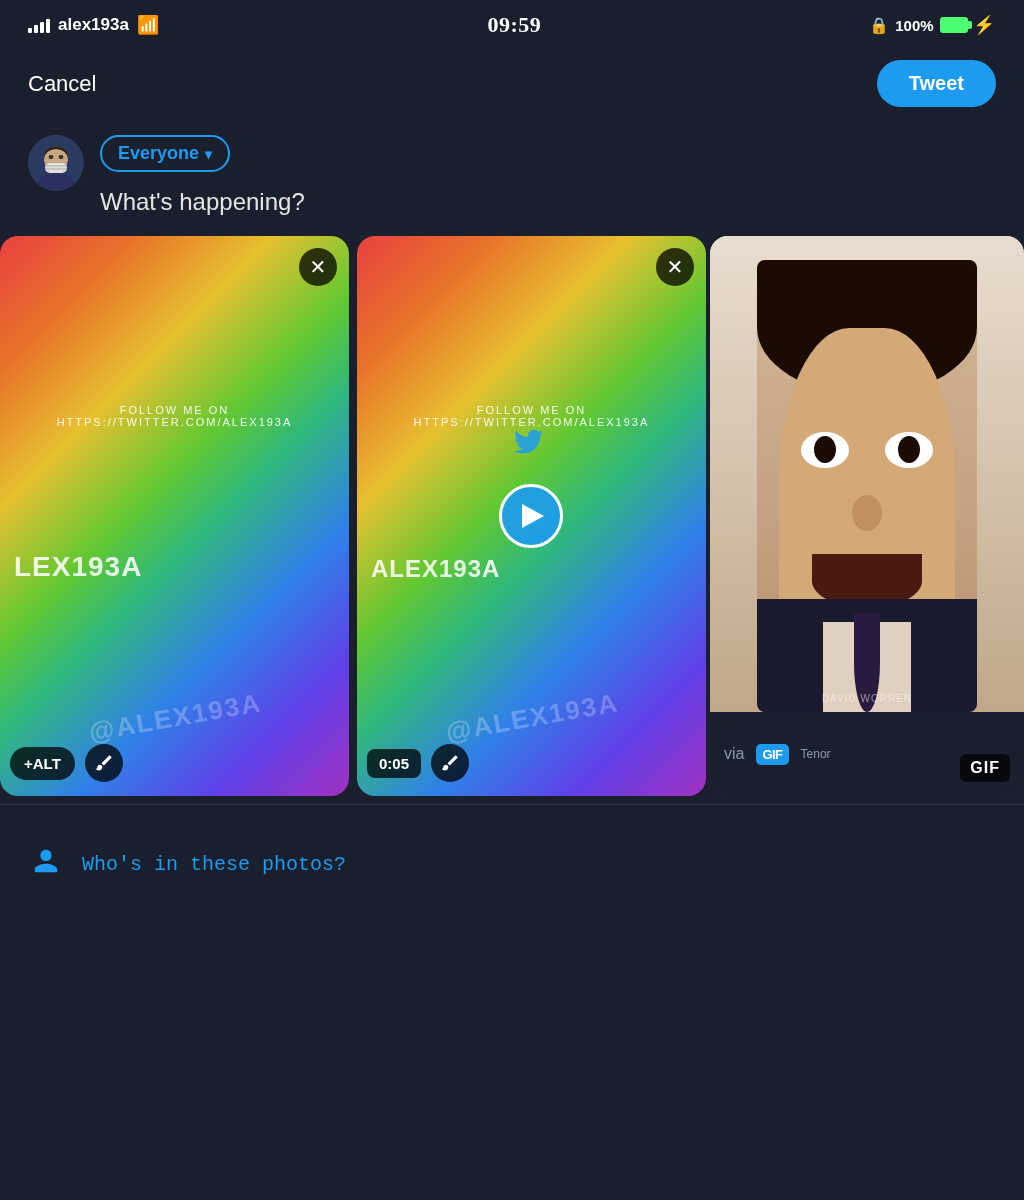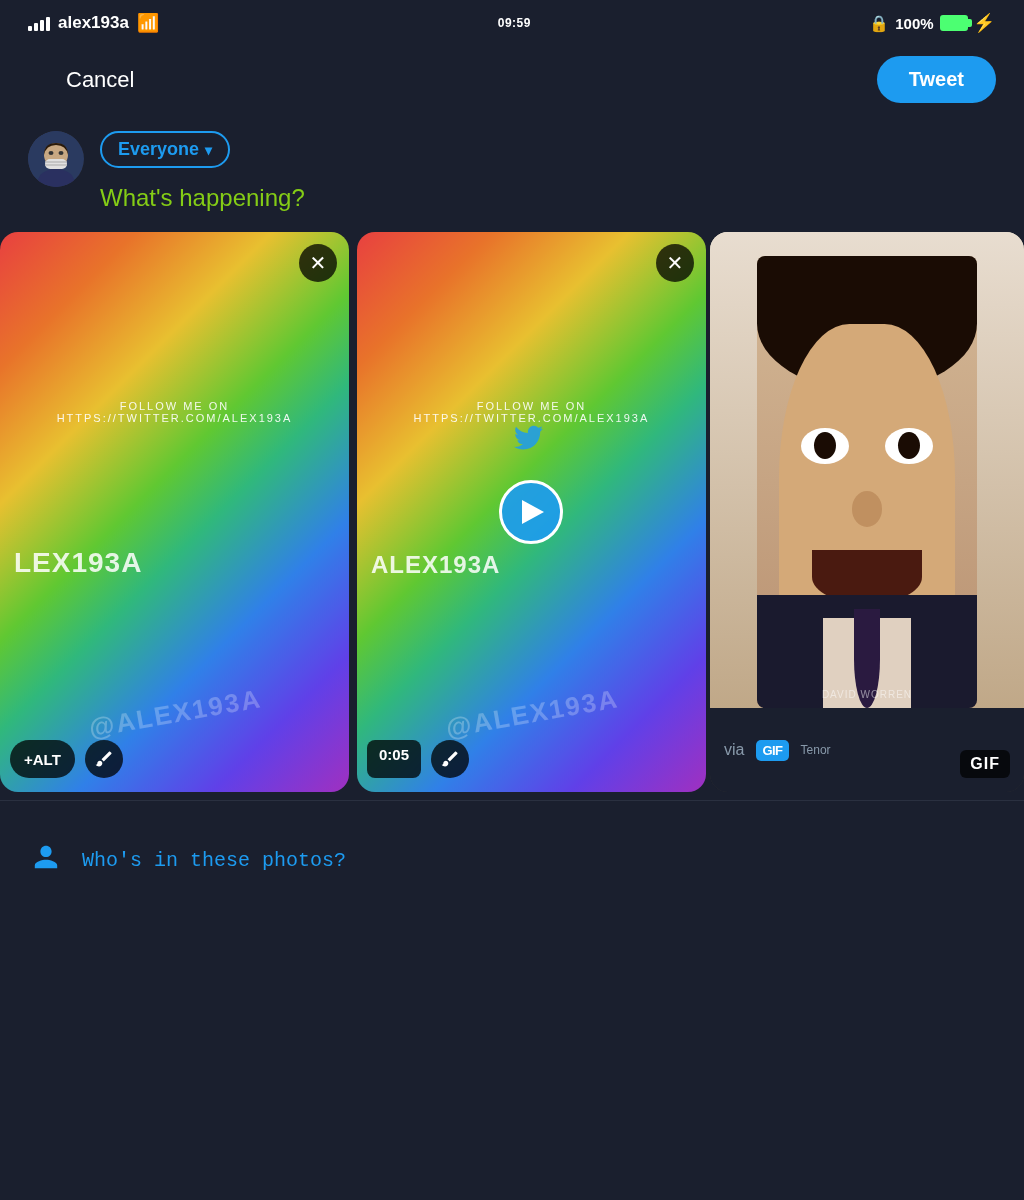--- a/index.html
+++ b/index.html
@@ -19,21 +19,21 @@
       display: flex;
       align-items: center;
       justify-content: space-between;
       padding: 12px 28px 8px;
       font-size: 17px;
       font-weight: 600;
       color: #fff;
       background: #1a1f2e;
     }
     .status-left { display: flex; align-items: center; gap: 8px; }
-    .status-center { font-size: 12px; font-weight: 700; letter-spacing: 0.5px; }
+    .status-center { font-size: 22px; font-weight: 700; letter-spacing: 0.5px; font-family: Liberation Serif, serif; }
     .status-right { display: flex; align-items: center; gap: 6px; font-size: 15px; }
 
     
     .signal-bars { display: flex; align-items: flex-end; gap: 2px; height: 16px; }
     .signal-bars span {
       width: 4px;
       background: #fff;
       border-radius: 1px;
     }
     .signal-bars span:nth-child(1) { height: 5px; }
@@ -77,21 +77,20 @@
       background: #1a1f2e;
     }
     .cancel-btn {
       background: none;
       border: none;
       color: #fff;
       font-size: 22px;
       font-weight: 500;
       cursor: pointer;
       padding: 0;
-      margin-left: 38px;
     }
     .tweet-btn {
       background: #1d9bf0;
       border: none;
       color: #fff;
       font-size: 20px;
       font-weight: 700;
       padding: 12px 32px;
       border-radius: 30px;
       cursor: pointer;
@@ -143,21 +142,21 @@
       color: #1d9bf0;
       font-size: 18px;
       font-weight: 700;
       background: none;
       cursor: pointer;
       align-self: flex-start;
     }
     .audience-btn .chevron { font-size: 14px; }
 
     .placeholder-text {
-      color: #84cc16;
+      color: #e5e5e5;
       font-size: 24px;
       font-weight: 400;
       padding: 4px 0;
     }
 
     
     .media-grid {
       display: flex;
       gap: 0;
       width: 100%;
@@ -253,20 +252,21 @@
       letter-spacing: 2px;
       rotate: -10deg;
     }
 
     .card-bottom-bar {
       position: absolute;
       bottom: 14px;
       left: 10px;
       right: 10px;
       display: flex;
+      align-items: center;
       gap: 10px;
     }
 
     .alt-btn {
       background: rgba(0,0,0,0.75);
       border: none;
       color: #fff;
       font-size: 15px;
       font-weight: 700;
       padding: 8px 14px;

